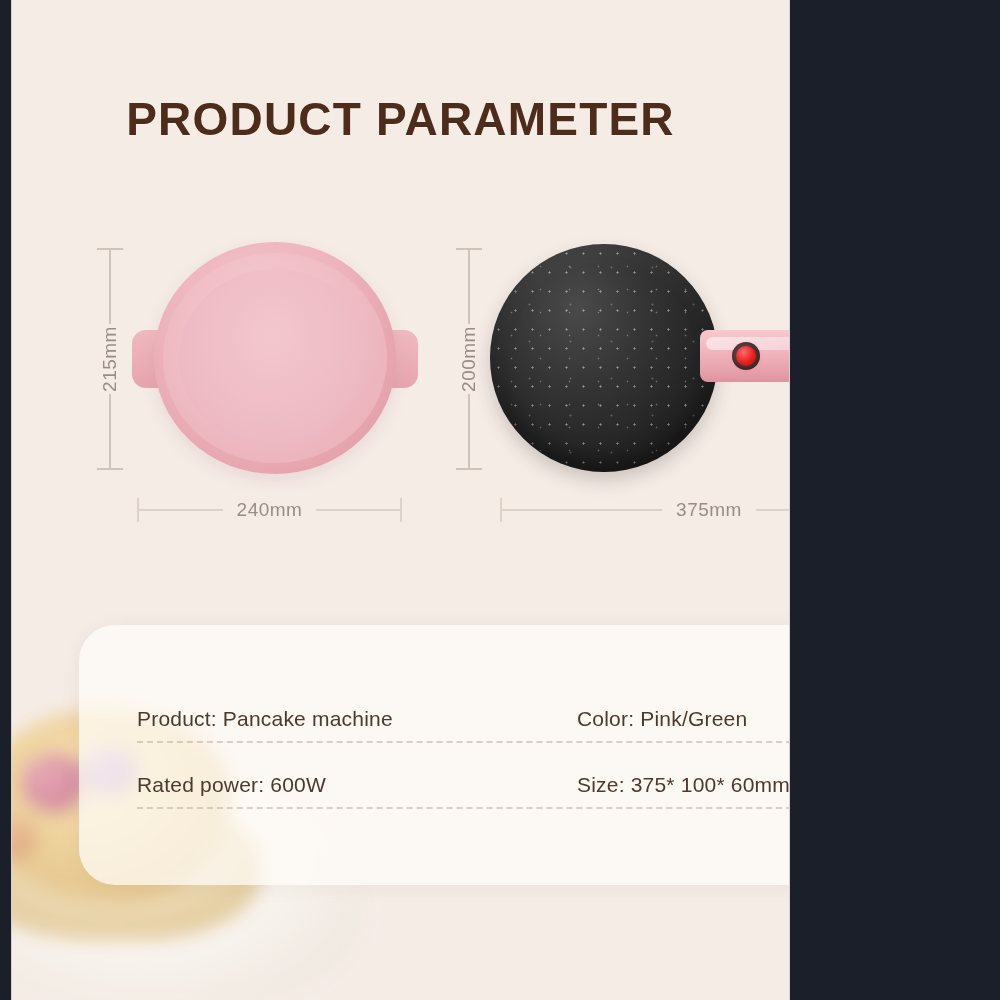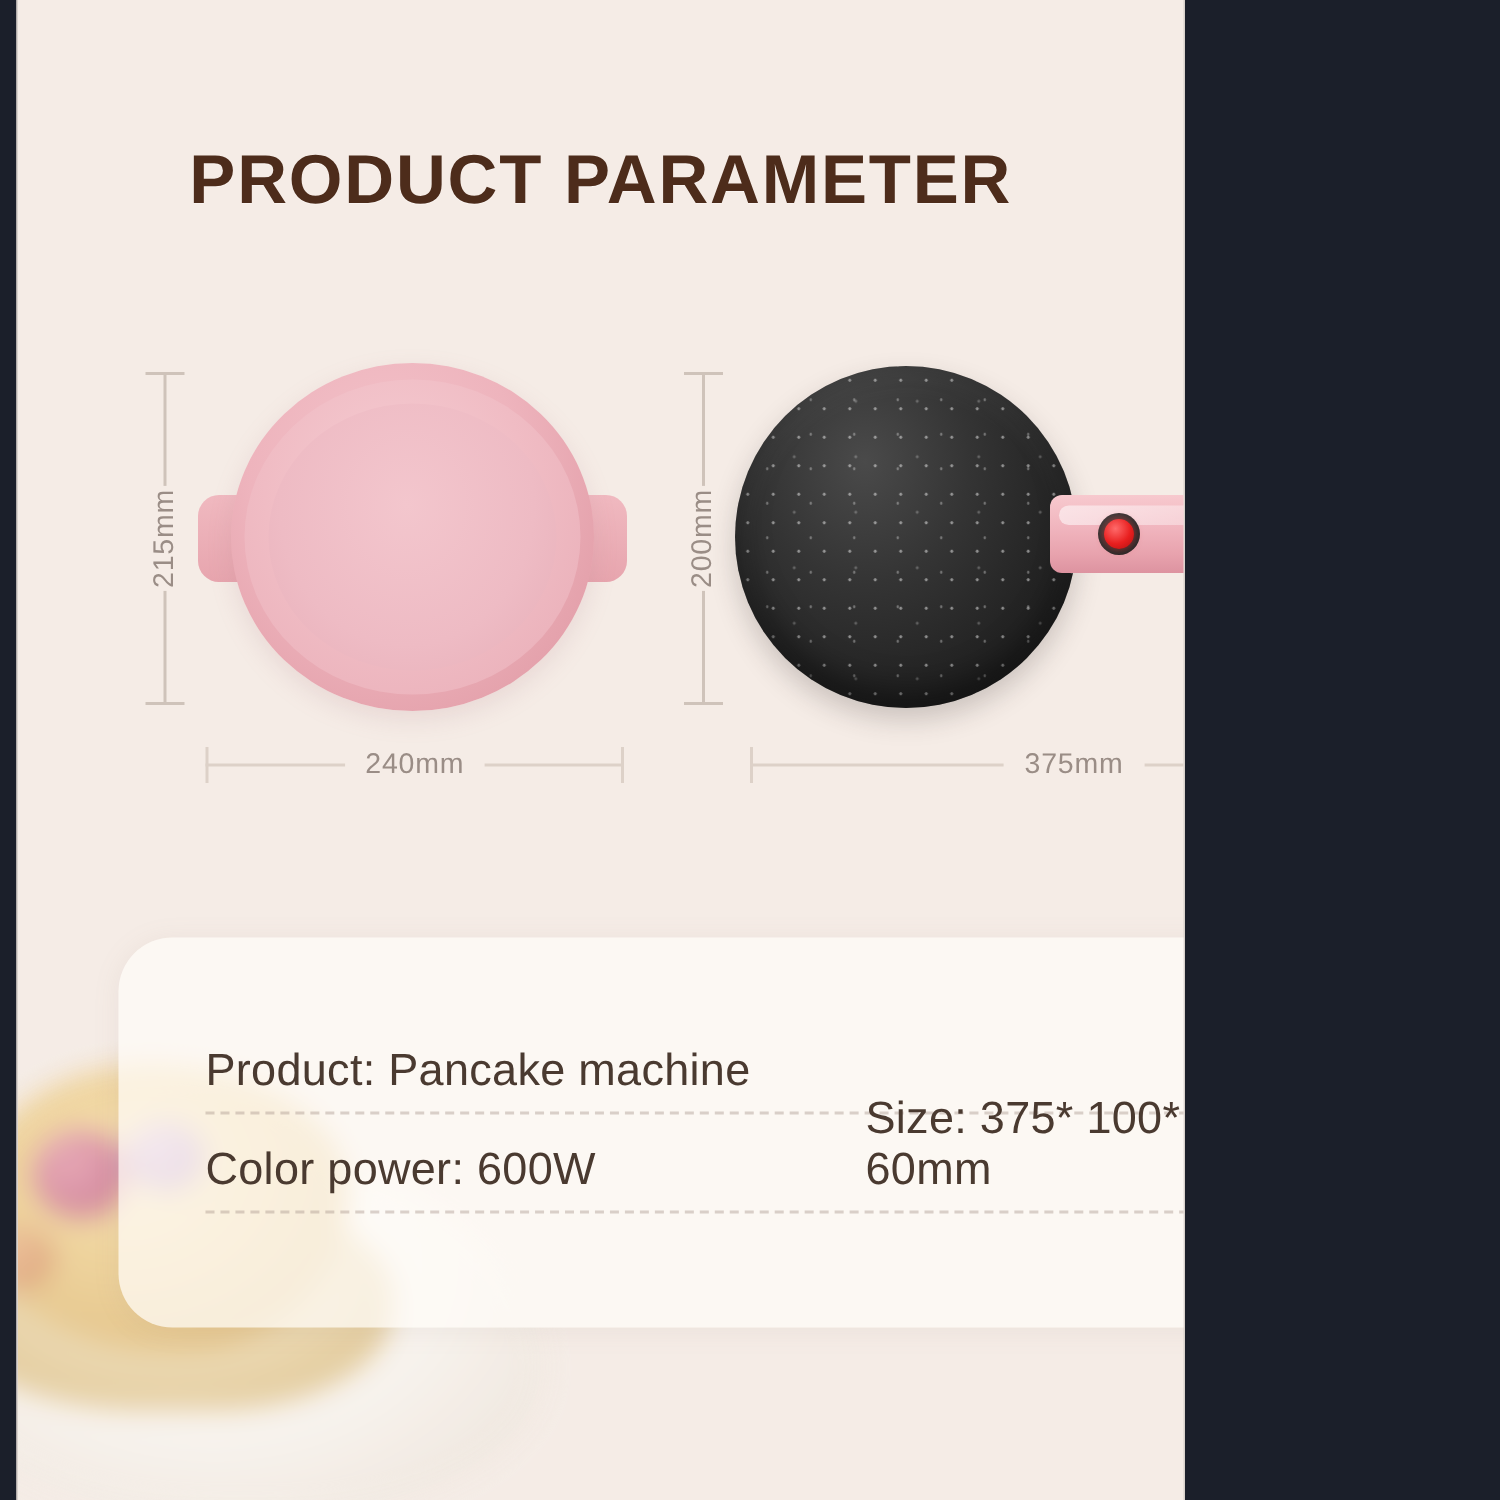--- a/index.html
+++ b/index.html
@@ -144,21 +144,20 @@
     color: #9a8d86;
     background: #f5ece6;
     padding: 5px 2px;
     letter-spacing: .5px;
   }
 
   
   .hmeasure {
     position: absolute;
     height: 30px;
-    padding-left: 14px;
   }
   .hmeasure .hline {
     position: absolute;
     top: 14px;
     left: 0;
     right: 0;
     height: 2px;
     background: #ddd1c8;
   }
   .hmeasure .cap {
@@ -352,21 +351,21 @@
     right: 42px;
     top: 52px;
   }
   .spec-row {
     display: flex;
     align-items: flex-end;
     height: 64px;
     border-bottom: 2px dashed rgba(170,150,140,.42);
   }
   .spec-cell {
-    font-size: 30px;
+    font-size: 21px;
     color: #4a3a30;
     letter-spacing: .2px;
     padding-bottom: 10px;
     font-family: "Liberation Sans", sans-serif;
   }
   .spec-cell.left  { width: 440px; }
   .spec-cell.right { flex: 1; }
 </style>
 </head>
 <body>
@@ -441,24 +440,25 @@
         <div class="cap right"></div>
         <div class="hlabel">375mm</div>
       </div>
     </div>
 
     <div class="spec-panel">
       <div class="spec-rows">
 
         <div class="spec-row">
           <div class="spec-cell left">Product: Pancake machine</div>
+          <div class="spec-cell right">Color: Pink/Green</div>
         </div>
 
         <div class="spec-row">
-          <div class="spec-cell left">Color power: 600W</div>
+          <div class="spec-cell left">Rated power: 600W</div>
           <div class="spec-cell right">Size: 375* 100* 60mm</div>
         </div>
 
 
       </div>
     </div>
 
   </div>
 </div>
 

